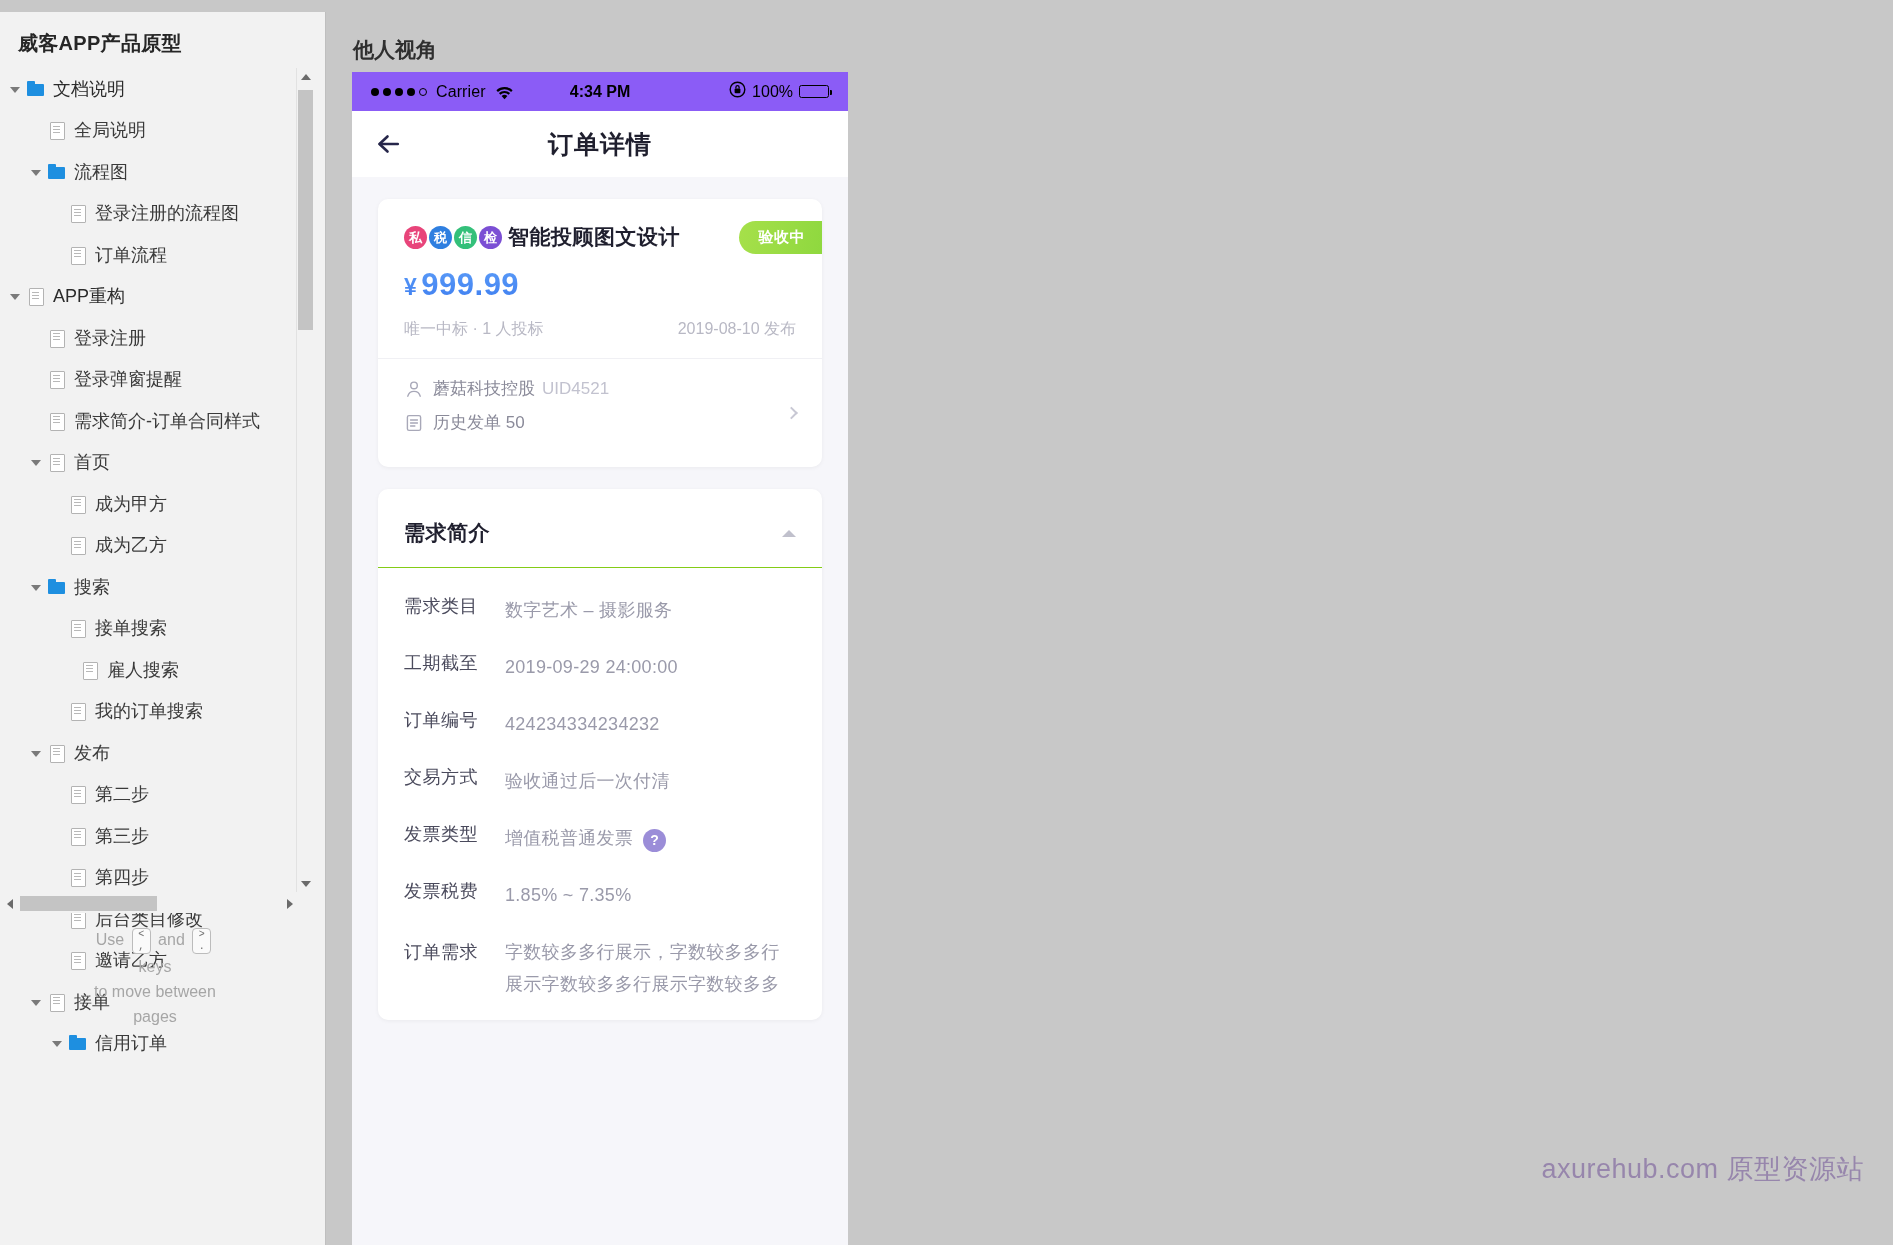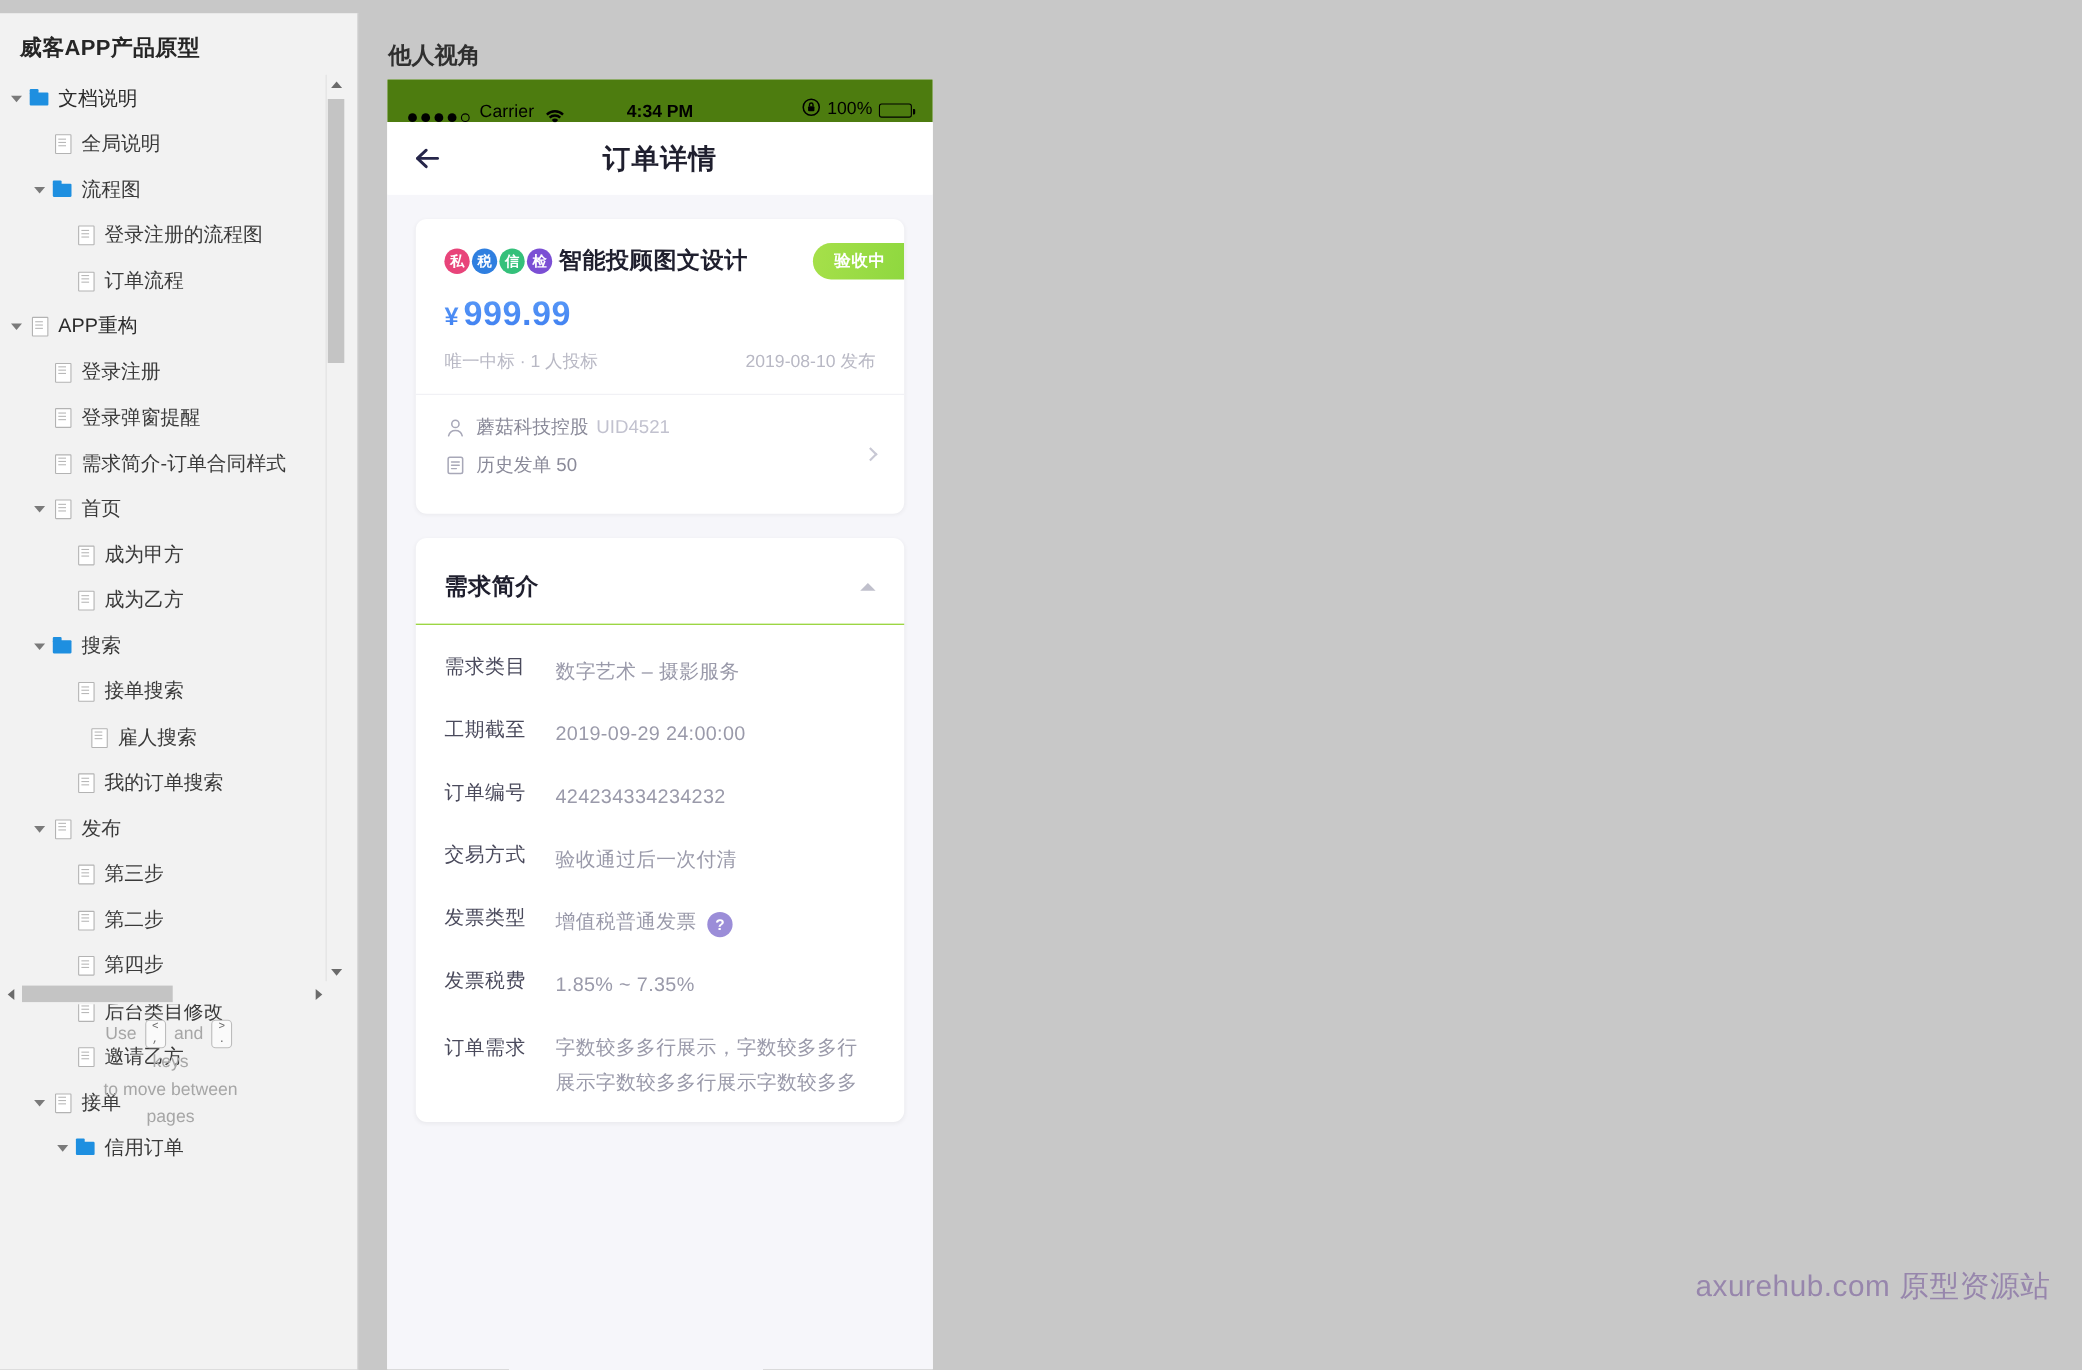--- a/index.html
+++ b/index.html
@@ -137,22 +137,22 @@
   }
   #phone {
     position: absolute; left: 26px; top: 72px;
     width: 496px; height: 1173px;
     background: #fff;
     overflow: hidden;
   }
 
   
   #statusbar {
-    height: 39px; display: flex; align-items: flex-end;
-    padding: 0 19px; background: #4d7c0f; color: #000;
+    height: 39px; display: flex; align-items: center;
+    padding: 0 19px; background: #8b5cf6; color: #000;
     font-size: 17px; position: relative;
   }
   .sig-dots { display: flex; gap: 4px; align-items: center; }
   .sig-dots i {
     width: 8px; height: 8px; border-radius: 50%;
     background: #000; display: block;
   }
   .sig-dots i.hollow { background: transparent; border: 1.4px solid #000; }
   #carrier { margin-left: 9px; font-size: 16px; letter-spacing: .1px; }
   #wifi {
@@ -377,26 +377,26 @@
         <span class="tree-label">我的订单搜索</span>
       </div>
       <div class="tree-node" style="padding-left: 29px;">
         <span class="tw open"></span>
         <span class="ico page"></span>
         <span class="tree-label">发布</span>
       </div>
       <div class="tree-node" style="padding-left: 50px;">
         <span class="tw"></span>
         <span class="ico page"></span>
+        <span class="tree-label">第二步</span>
+      </div>
+      <div class="tree-node" style="padding-left: 50px;">
+        <span class="tw"></span>
+        <span class="ico page"></span>
         <span class="tree-label">第三步</span>
-      </div>
-      <div class="tree-node" style="padding-left: 50px;">
-        <span class="tw"></span>
-        <span class="ico page"></span>
-        <span class="tree-label">第二步</span>
       </div>
       <div class="tree-node" style="padding-left: 50px;">
         <span class="tw"></span>
         <span class="ico page"></span>
         <span class="tree-label">第四步</span>
       </div>
       <div class="tree-node" style="padding-left: 50px;">
         <span class="tw"></span>
         <span class="ico page"></span>
         <span class="tree-label">后台类目修改</span>

